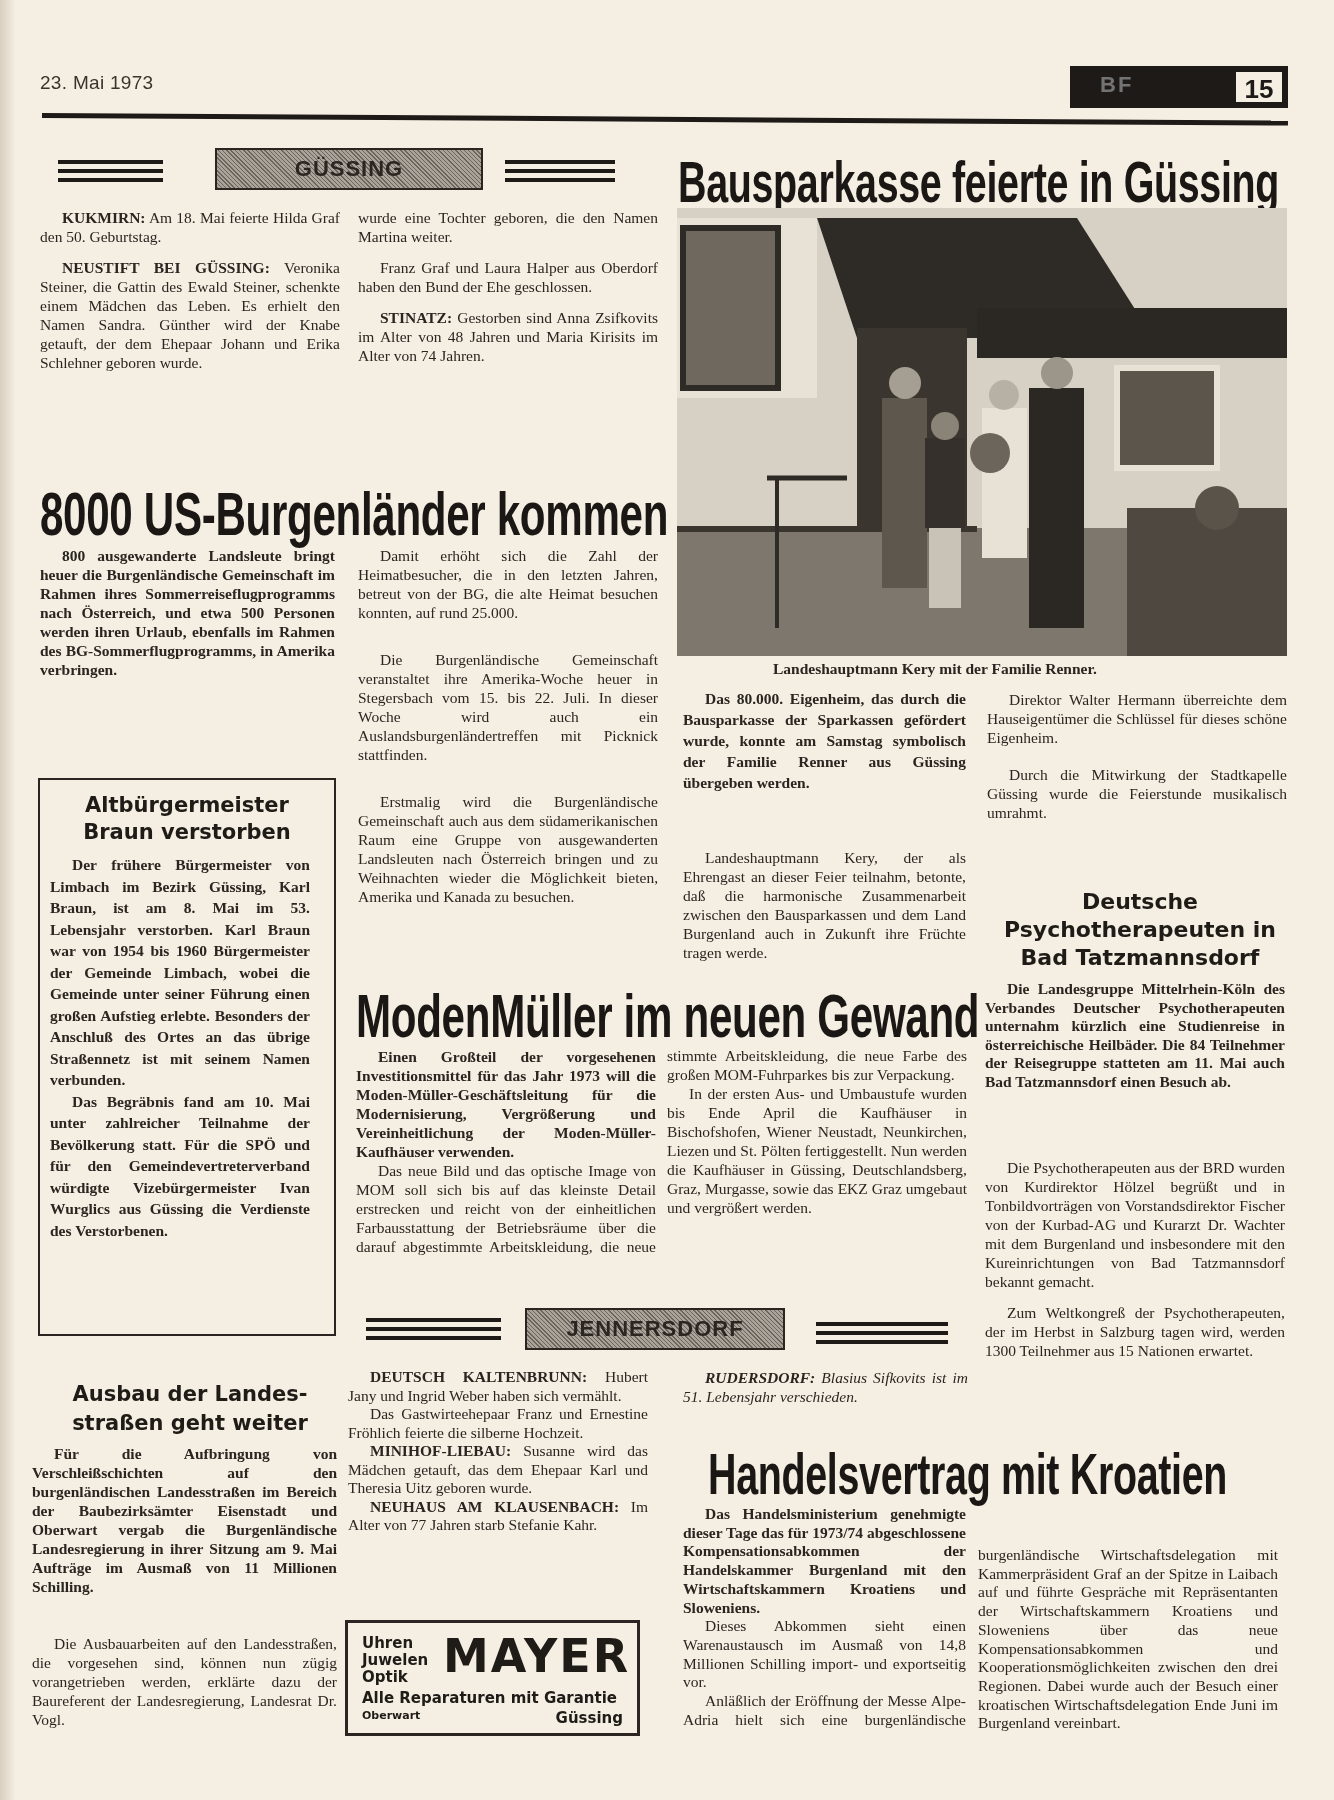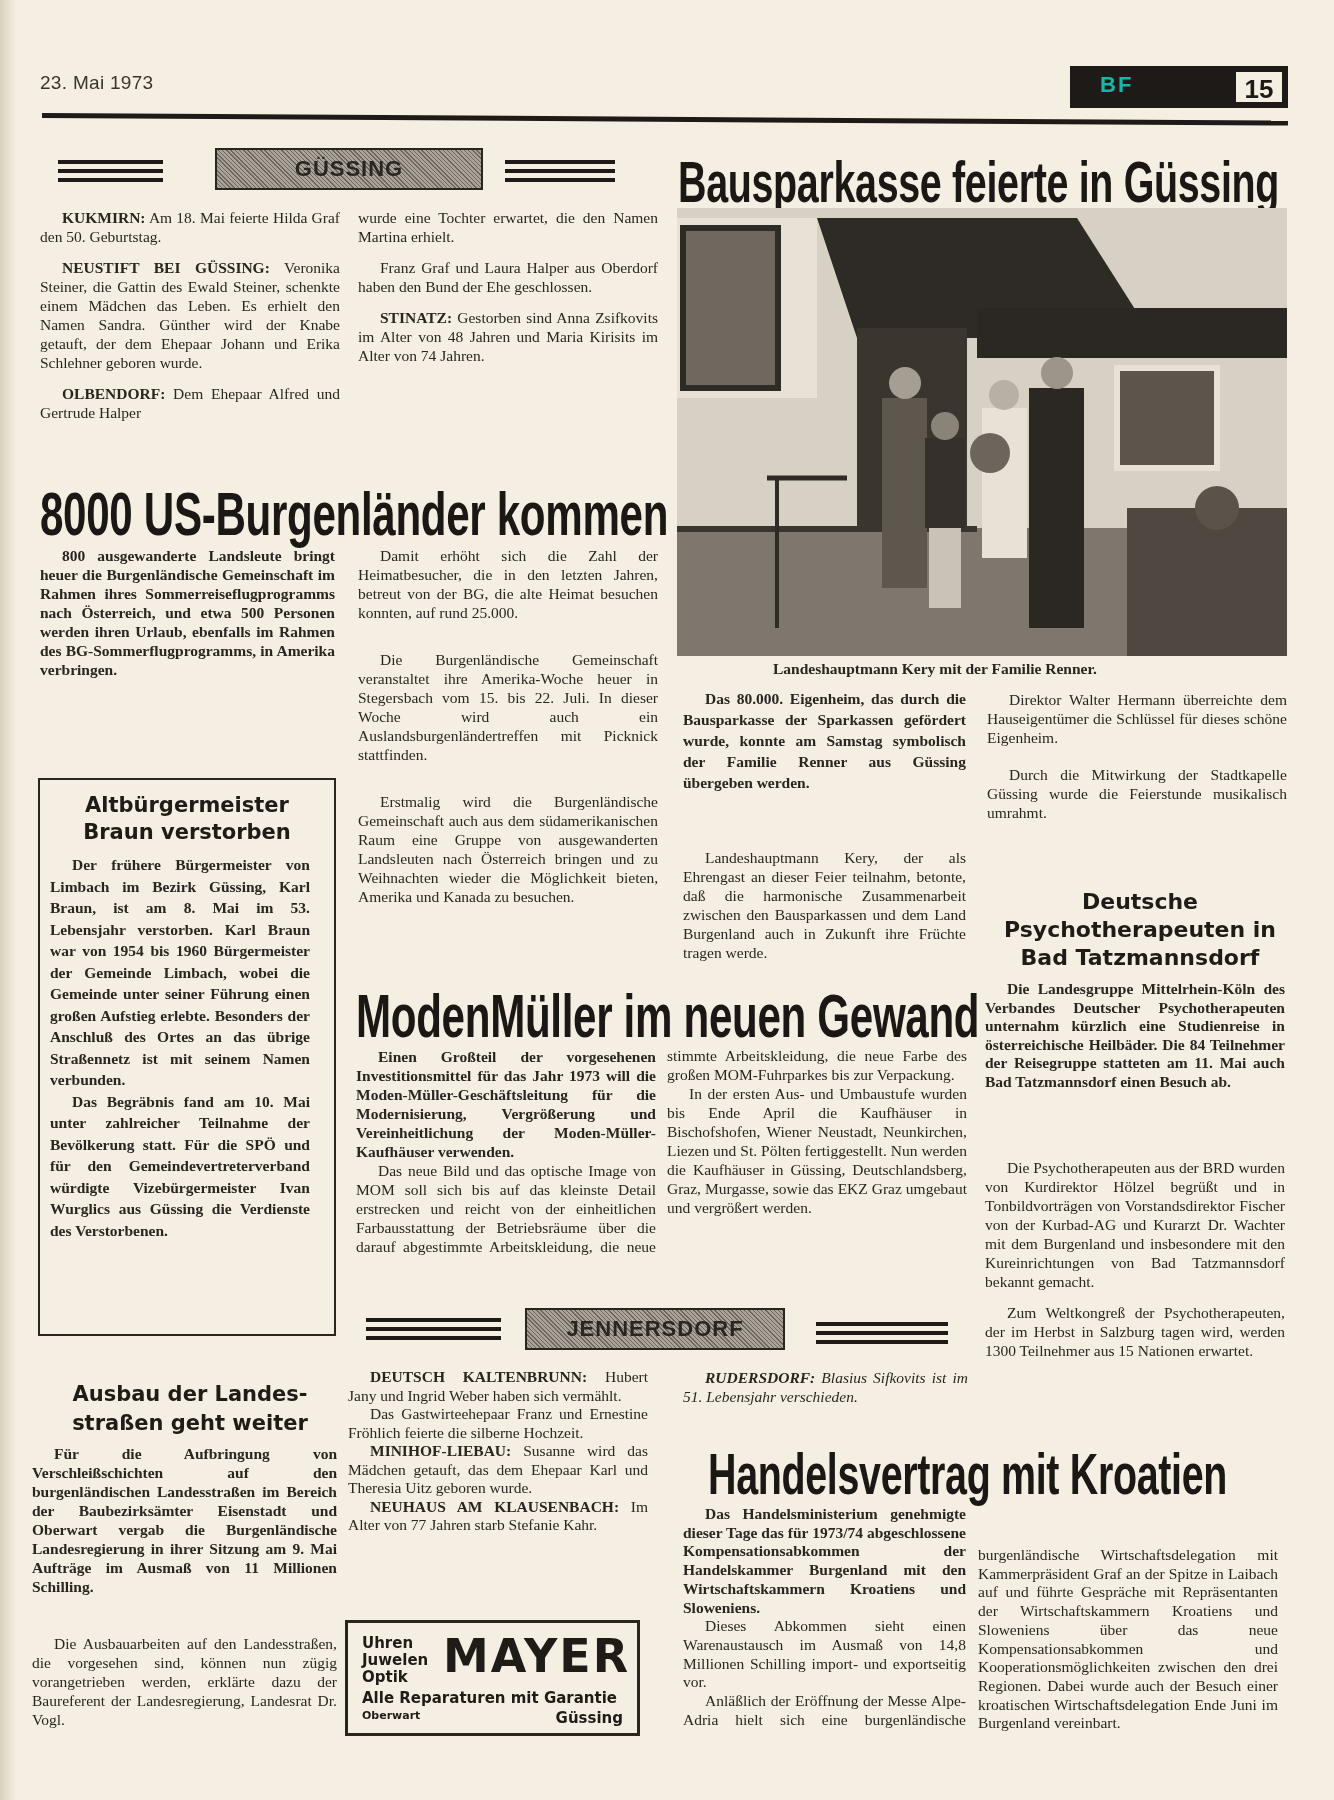--- a/index.html
+++ b/index.html
@@ -3,21 +3,21 @@
 <meta charset="utf-8">
 <style>
   html, body { margin:0; padding:0; }
   body { width:1334px; height:1800px; background:#f4eee2; position:relative; overflow:hidden;
          font-family:"Liberation Serif", serif; color:#2a2520; }
   .page { position:absolute; left:0; top:0; width:1334px; height:1800px; background:#f5efe3; }
   .leftshadow { position:absolute; left:0; top:0; width:16px; height:1800px; background:linear-gradient(90deg,#d8cfbf,#f5efe3); }
   .abs { position:absolute; }
   .date { left:40px; top:72px; font-family:"Liberation Sans", sans-serif; font-size:19px; color:#3a342d; letter-spacing:0.3px; }
   .masthead { left:1070px; top:66px; width:218px; height:42px; background:#1d1a17; }
-  .mast-label { position:absolute; left:30px; top:6px; color:#14b8a6; font-family:"Liberation Sans", sans-serif; font-weight:bold; font-size:22px; letter-spacing:2px; }
+  .mast-label { position:absolute; left:30px; top:6px; color:#737373; font-family:"Liberation Sans", sans-serif; font-weight:bold; font-size:22px; letter-spacing:2px; }
   .mast-num { position:absolute; right:4px; top:4px; width:50px; height:34px; background:#f5efe3; border:2px solid #1d1a17; color:#1d1a17; font-family:"Liberation Sans", sans-serif; font-weight:bold; font-size:26px; text-align:center; line-height:34px; box-sizing:border-box; }
   .rule { left:42px; top:113px; width:1246px; height:5px; background:#1d1a17; transform:rotate(0.35deg); transform-origin:left; }
   .section-bar { height:42px; background:
       repeating-linear-gradient(45deg,#6b655e 0 1px,#a9a39a 1px 3px);
       border:2px solid #2a2520; box-sizing:border-box; text-align:center;
       font-family:"Liberation Sans", sans-serif; font-weight:bold; font-size:22px; letter-spacing:1px; color:#2a2520; line-height:38px; }
   .triple { height:22px; }
   .triple div { height:4px; background:#1d1a17; margin-bottom:5px; }
   .col { font-size:15.5px; line-height:19px; text-align:justify; }
   .col p { margin:0 0 12px 0; text-indent:22px; }
@@ -52,25 +52,24 @@
   <div class="abs section-bar" style="left:215px;top:148px;width:268px;">GÜSSING</div>
   <div class="abs triple" style="left:505px;top:160px;width:110px;">
       <div></div>
       <div></div>
       <div></div>
     </div>
 
   <div class="abs col" style="left:40px;top:208px;width:300px;">
     <p><b>KUKMIRN:</b> <span>Am 18. Mai feierte Hilda Graf den 50. Geburtstag.</span></p>
     <p><b>NEUSTIFT BEI GÜSSING:</b> <span>Veronika Steiner, die Gattin des Ewald Steiner, schenkte einem Mädchen das Leben. Es erhielt den Namen Sandra. Günther wird der Knabe getauft, der dem Ehepaar Johann und Erika Schlehner geboren wurde.</span></p>
-    <p class="tight"><b>OLBENDORF:</b> <span>Dem Ehepaar Alfred und Gertrude Halper</span></p>
   </div>
 
   <div class="abs col" style="left:358px;top:208px;width:300px;">
-    <p style="text-indent:0">wurde eine Tochter erwartet, die den Namen Martina erhielt.</p>
+    <p style="text-indent:0">wurde eine Tochter geboren, die den Namen Martina weiter.</p>
     <p>Franz Graf und Laura Halper aus Oberdorf haben den Bund der Ehe geschlossen.</p>
     <p class="tight"><b>STINATZ:</b> <span>Gestorben sind Anna Zsifkovits im Alter von 48 Jahren und Maria Kirisits im Alter von 74 Jahren.</span></p>
   </div>
 
   <div class="abs headline" style="left:40px;top:478px;font-size:62px;">8000 US-Burgenländer kommen</div>
   <div class="abs col bold" style="left:40px;top:546px;width:295px;">
     <p class="tight">800 ausgewanderte Landsleute bringt heuer die Burgenländische Gemeinschaft im Rahmen ihres Sommerreiseflugprogramms nach Österreich, und etwa 500 Personen werden ihren Urlaub, ebenfalls im Rahmen des BG-Sommerflugprogramms, in Amerika verbringen.</p>
   </div>
   <div class="abs col" style="left:358px;top:546px;width:300px;">
     <p style="margin-bottom:28px">Damit erhöht sich die Zahl der Heimatbesucher, die in den letzten Jahren, betreut von der BG, die alte Heimat besuchen konnten, auf rund 25.000.</p>

